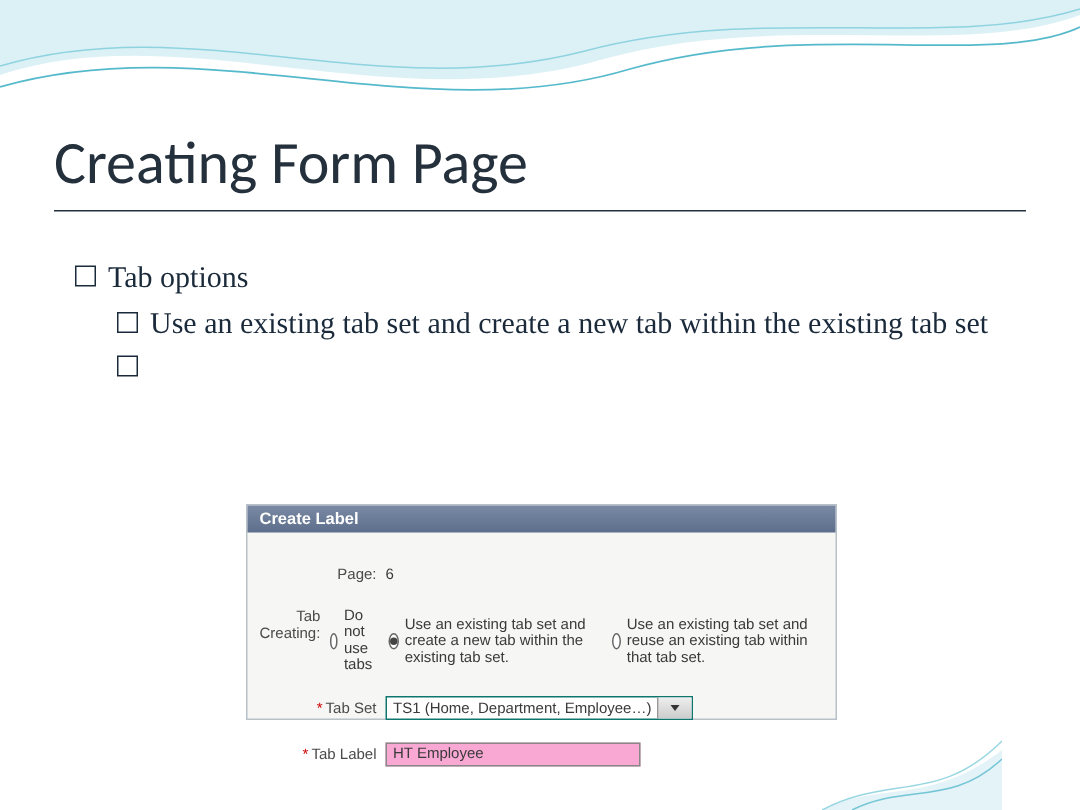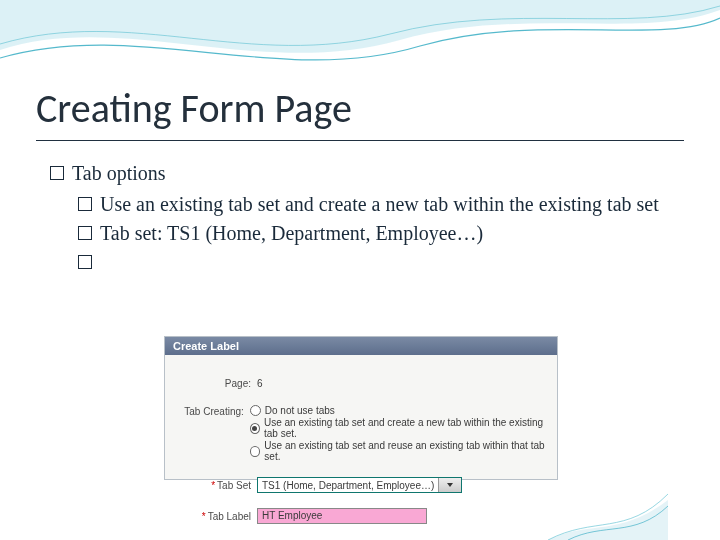--- a/index.html
+++ b/index.html
@@ -1,30 +1,30 @@
 <!DOCTYPE html>
 <html><head>
 <meta charset="utf-8">
 <style>
   html,body{margin:0;padding:0;width:720px;height:540px;font-family:Georgia,'Times New Roman',serif;background:#fff;color:#1a2a3a;overflow:hidden}
   .slide{position:relative;width:668px;height:540px;box-sizing:border-box}
   .wave{position:absolute;top:0;left:0;width:720px;height:90px;pointer-events:none}
   .title{position:absolute;left:36px;top:84px;font-size:40px;font-weight:400;color:#24303c;font-family:Calibri,Arial,sans-serif}
   .rule{position:absolute;left:36px;top:140px;width:648px;height:1px;background:#203040}
   .body{position:absolute;left:50px;top:156px;width:620px;font-size:20px;line-height:1.35}
-  .lvl1{margin:4px 0 4px 0}
+  .lvl1{margin:16px 0 4px 0}
   .lvl2{margin:0 0 2px 28px}
   .sq{display:inline-block;width:12px;height:12px;border:1.4px solid #1a2a3a;margin-right:8px;position:relative;top:0px}
   .shot{position:absolute;left:164px;top:336px;width:392px;height:142px;border:1px solid #b8c0c8;background:#f6f6f4;font-family:Arial,Helvetica,sans-serif;font-size:10px;color:#3a3a3a}
   .shot-hdr{height:18px;line-height:18px;background:linear-gradient(#7a8aa4,#5d6e8c);color:#fff;font-weight:bold;padding-left:8px;font-size:11px}
   .shot-body{padding:6px 8px 8px 8px}
   .row{display:flex;align-items:center;margin:15px 0;min-height:14px}
   .lbl{width:78px;text-align:right;padding-right:6px;color:#4a4a4a;font-size:10px}
   .req{color:#c00;margin-right:2px}
-  .radios{display:flex;flex-direction:column;gap:1px}
+  .radios{display:flex;flex-direction:row;gap:1px}
   .radio-line{display:flex;align-items:center;gap:4px;font-size:10px;color:#3a3a3a}
   .r{width:9px;height:9px;border:1px solid #666;border-radius:50%;display:inline-flex;align-items:center;justify-content:center;background:#fff}
   .r.sel::after{content:"";width:5px;height:5px;border-radius:50%;background:#444}
   .sel-box{display:inline-flex;align-items:center;border:1px solid #0f766e;background:#fff;height:14px;font-size:10px}
   .sel-box span{padding:0 4px}
   .sel-btn{width:14px;height:14px;background:linear-gradient(#eee,#ccc);border-left:1px solid #999;display:flex;align-items:center;justify-content:center}
   .sel-btn::after{content:"";border-left:3px solid transparent;border-right:3px solid transparent;border-top:4px solid #333}
   .txt{border:1px solid #888;background:#f9a8d4;height:14px;width:160px;padding:0 4px;font-size:10px;line-height:14px}
   .corner{position:absolute;right:0;bottom:0;width:120px;height:90px;pointer-events:none}
 </style>
@@ -37,21 +37,20 @@
     <path d="M0,58 C140,18 280,88 420,46 C540,12 660,46 720,18" fill="none" stroke="#2aa7bf" stroke-width="1.2" opacity="0.8"></path>
     <path d="M0,44 C130,6 250,70 390,34 C510,2 630,34 720,6" fill="none" stroke="#6cc6d6" stroke-width="1" opacity="0.7"></path>
   </svg>
 
   <div class="title">Creating Form Page</div>
   <div class="rule"></div>
 
   <div class="body">
     <div class="lvl1"><span class="sq"></span><span>Tab options</span></div>
     <div class="lvl2"><span class="sq"></span><span>Use an existing tab set and create a new tab within the existing tab set</span></div>
-    <div class="lvl2"><span class="sq"></span><span>Tab set: TS1 (Home, Department, Employee…)</span></div>
     <div class="lvl2"><span class="sq"></span></div>
   </div>
 
   <div class="shot">
     <div class="shot-hdr">Create Label</div>
     <div class="shot-body">
       <div class="row">
         <div class="lbl">Page:</div>
         <div>6</div>
       </div>

